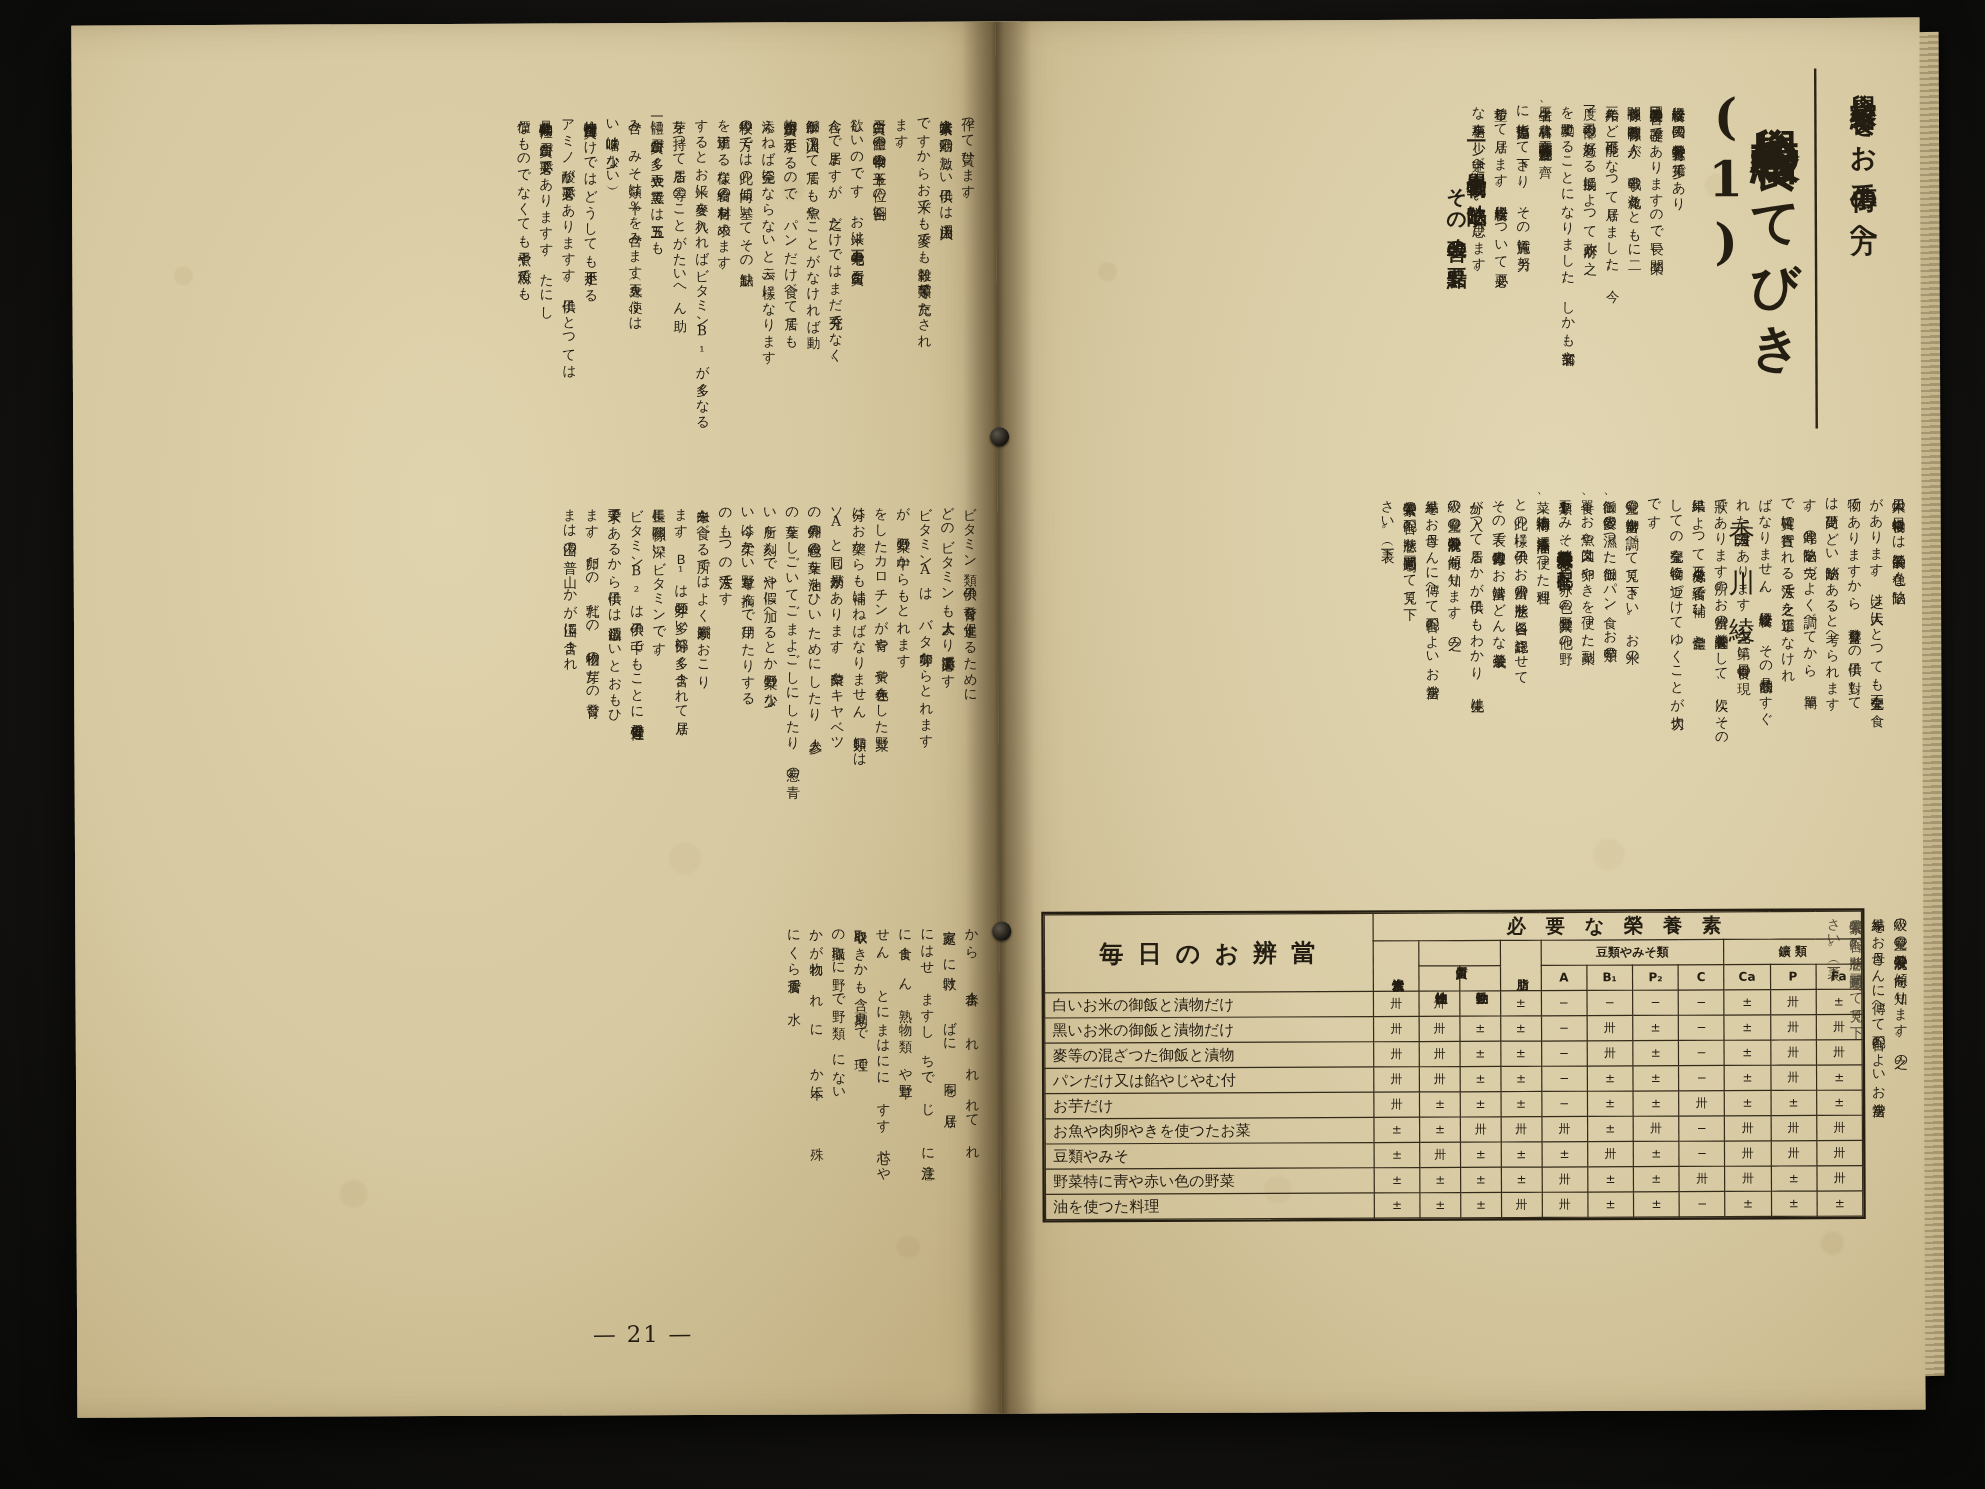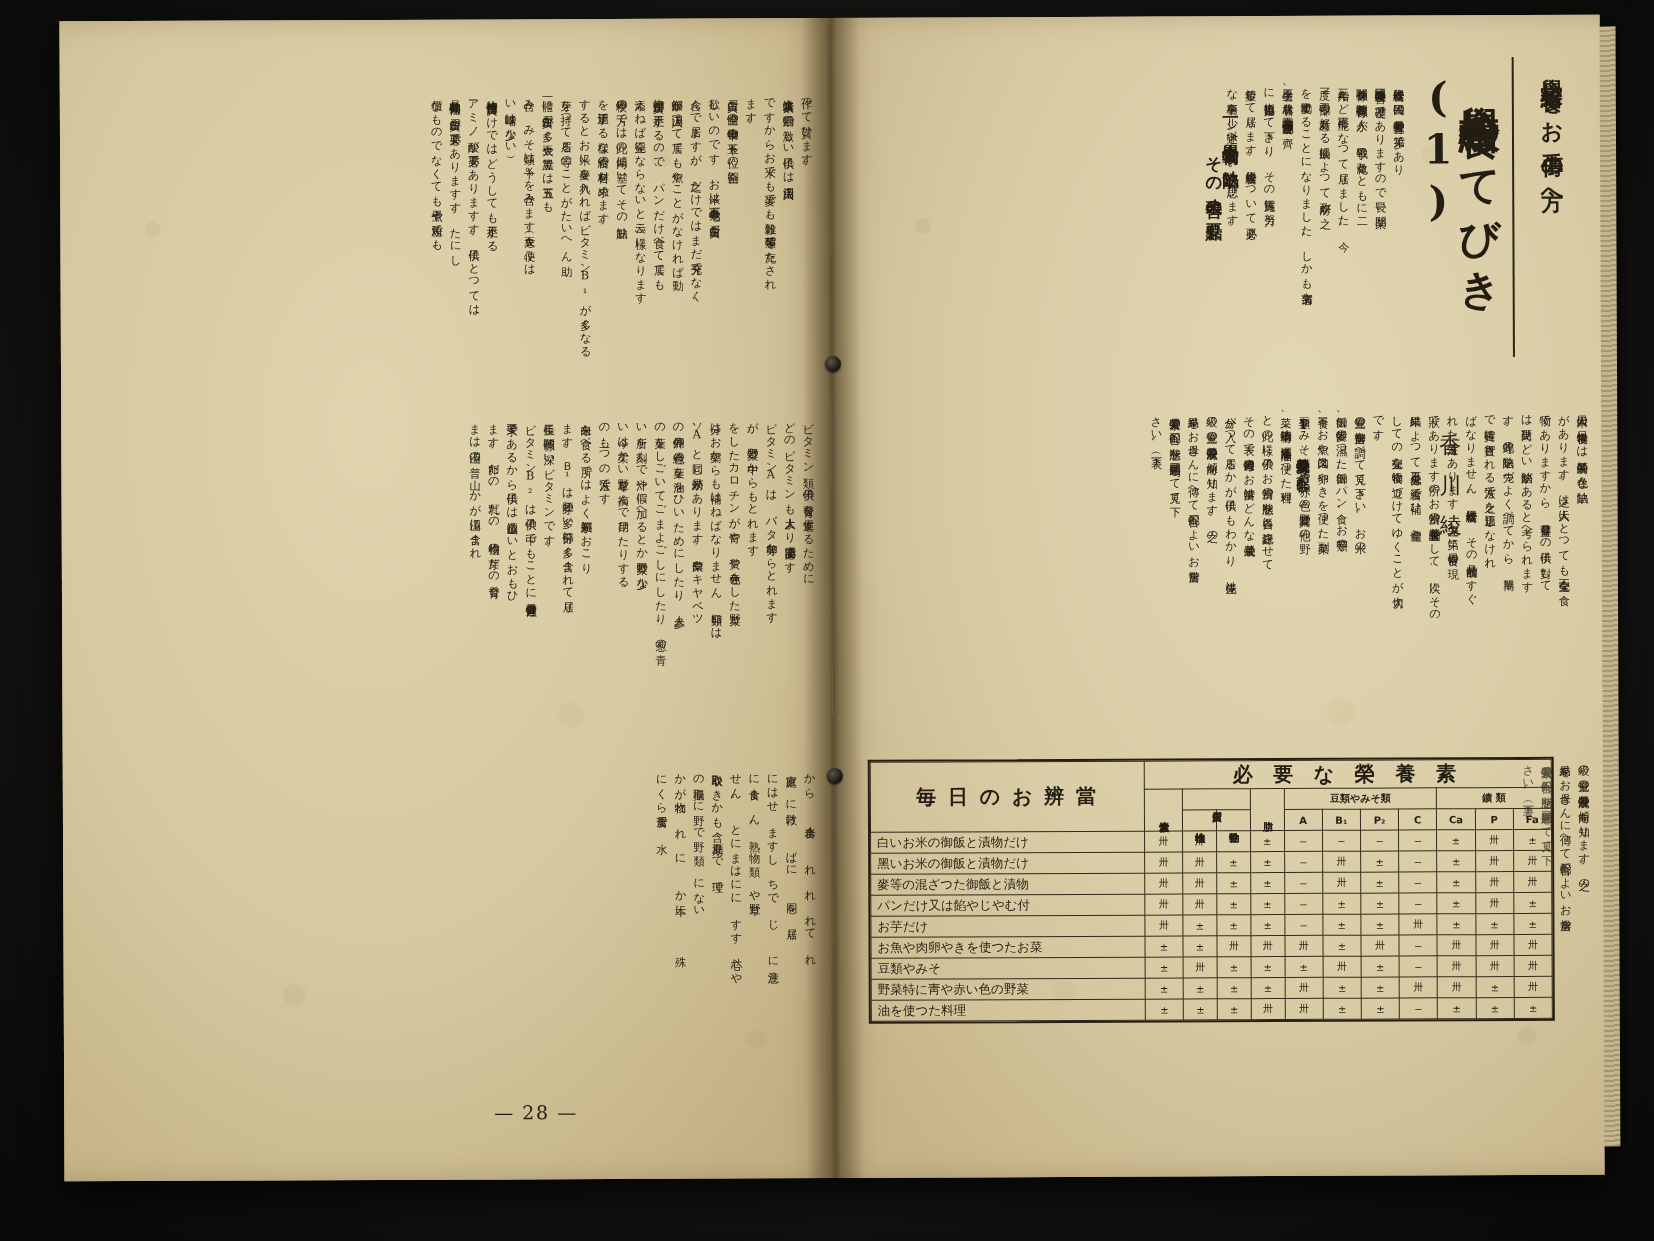--- a/index.html
+++ b/index.html
@@ -114,21 +114,21 @@
     height:20px;
   }
   #nutri-table td.rowlabel{
     text-align:left;font-size:12.5px;padding:0 6px;white-space:nowrap;
   }
   .vhead{
     writing-mode:vertical-rl;text-orientation:upright;
     font-size:10px;line-height:1.05;margin:0 auto;letter-spacing:0;
   }
   #tbl-title{font-size:20px;letter-spacing:.12em;font-weight:bold;}
-  #nutri-head-title{font-size:20px;letter-spacing:.34em;font-weight:bold;}
+  #nutri-head-title{font-size:16px;letter-spacing:.34em;font-weight:bold;}
   .folio{
     position:absolute;font-family:"DejaVu Serif","Liberation Serif",serif;
     font-size:19px;color:#241d12;letter-spacing:.08em;
   }
   #folio-left{left:430px;top:1082px;}
 </style>
 </head>
 <body>
 
 <div id="scene">
@@ -251,21 +251,21 @@
           <div class="vtext col" style="height: 100%;">家庭　　に救け　　ばに　　同を　居り</div>
           <div class="vtext col" style="height: 100%;">にはせ　ますし　ちで　じ　　に注意</div>
           <div class="vtext col" style="height: 100%;">に食ま　ん、熟　物　類　　や野草</div>
           <div class="vtext col" style="height: 100%;">せん。　とにまはにに　すす　心せや</div>
           <div class="vtext col" style="height: 100%;">取取やきかも含　夏期　で　理で</div>
           <div class="vtext col" style="height: 100%;">の攝取　に野　で野　類　　にない</div>
           <div class="vtext col" style="height: 100%;">かが物れ　れ　に　　か本に　　　殊</div>
           <div class="vtext col" style="height: 100%;">にくら食居で　水</div>
         </div>
 
-      <div class="folio" id="folio-left">— 28 —</div>
+      <div class="folio" id="folio-left">— 21 —</div>
     </div>
 
     <div id="gutter"></div>
     <div class="staple" id="staple-1"></div>
     <div class="staple" id="staple-2"></div>
 
     <div id="nutri-table">
       <table>
         <thead>
           <tr>

